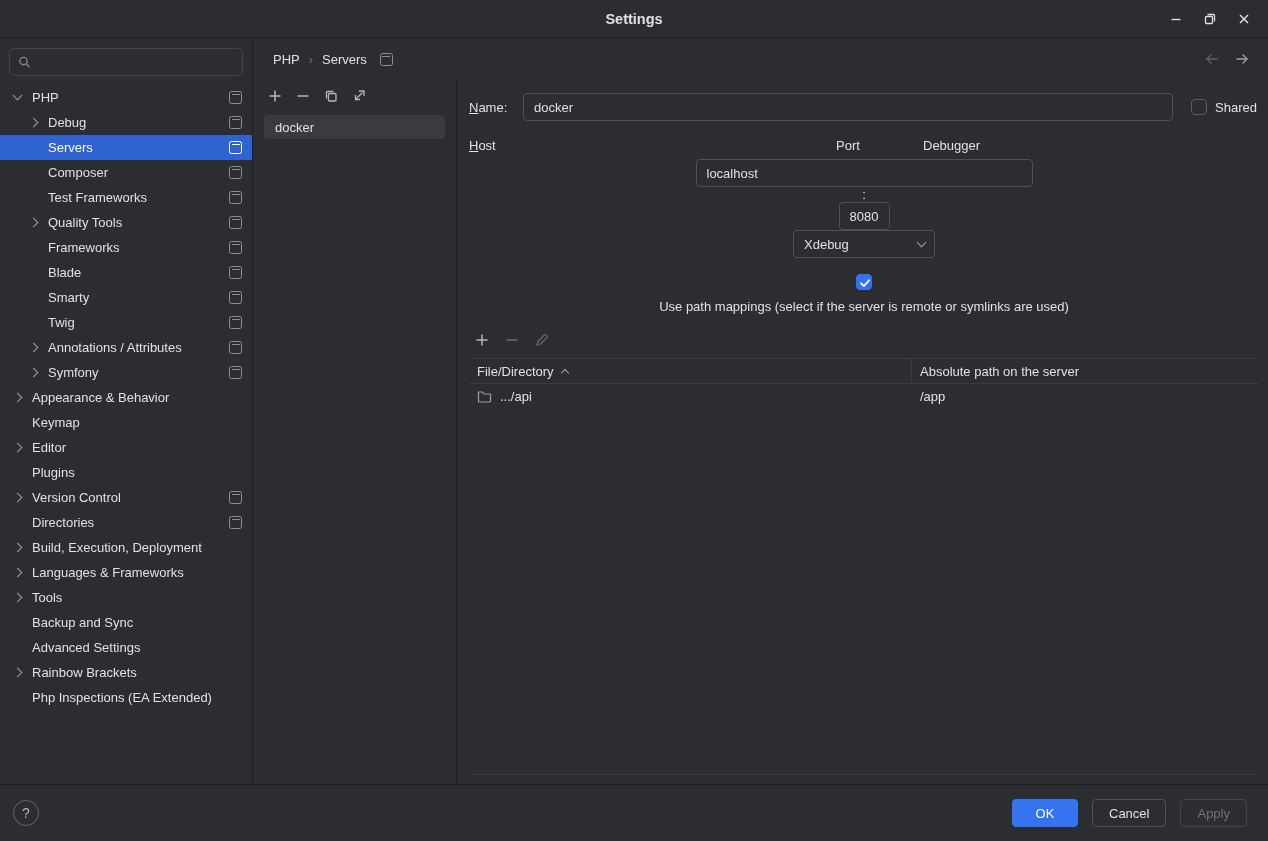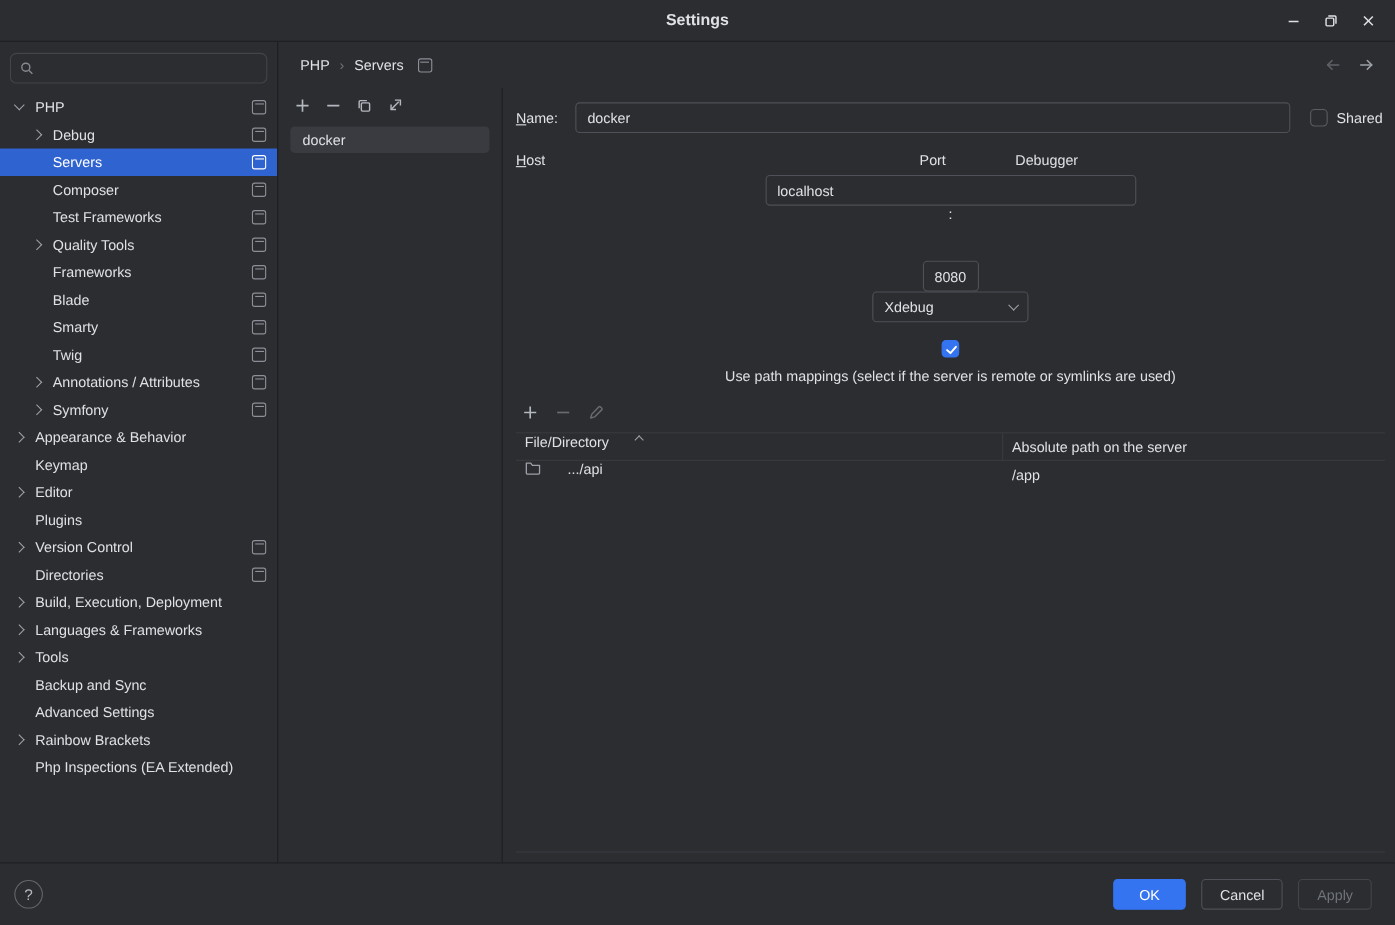--- a/index.html
+++ b/index.html
@@ -65,32 +65,32 @@
   .checkbox { width:16px; height:16px; border:1px solid #5a5d63; border-radius:4px; position:relative; flex:0 0 16px; }
   .checkbox svg { display:none; position:absolute; left:-1px; top:-1px; }
   .checkbox.checked { background:#3574f0; border-color:#3574f0; }
   .checkbox.checked svg { display:block; }
 
   .labels-row { display:flex; margin-top:17px; }
   .lbl-host { width:367px; } .lbl-port { width:87px; }
   .fields-row { display:flex; align-items:center; margin-top:6px;flex-direction:column; }
   .host-input { width:337px; }
   .colon { width:30px; text-align:center; }
-  .port-input { width:51px;margin-top:35px; }
+  .port-input { width:51px; }
   .gap17 { width:17px; }
   .select { width:142px; height:28px; border:1px solid #4e5157; border-radius:4px; display:flex; align-items:center; padding:0 9px 0 10px; }
   .sel-chev { margin-left:auto; width:7px; height:7px; border-right:1.4px solid #9da0a8; border-bottom:1.4px solid #9da0a8; transform:rotate(45deg); margin-top:-4px; }
 
   .pm-row { display:flex; align-items:center; gap:9px; margin-top:16px;flex-direction:column; }
 
   .map-toolbar { display:flex; align-items:center; gap:12px; margin-top:15px; padding-left:4px; height:22px; }
 
   .mappings-table { flex:1; margin-top:7px; border-top:1px solid #393b40; border-bottom:1px solid #393b40; display:flex; flex-direction:column; min-height:0; }
   .mt-header { flex:0 0 25px; display:flex; align-items:center; border-bottom:1px solid #393b40; }
-  .mt-col1 { flex:0 0 443px; width:443px; padding-left:8px; display:flex; align-items:flex-start; gap:24px; height:100%; }
+  .mt-col1 { flex:0 0 443px; width:443px; padding-left:8px; display:flex; align-items:center; gap:8px; height:100%; }
   .mt-header .mt-col1 { border-right:1px solid #393b40; }
   .mt-col2 { flex:1; padding-left:8px; }
   .sort-asc { width:6px; height:6px; border-left:1.3px solid #9da0a8; border-top:1.3px solid #9da0a8; transform:rotate(45deg); margin-top:3px; }
   .mt-row { flex:0 0 25px; display:flex; align-items:center; }
   .mt-fill { flex:1; }
 
   
   .footer { flex:0 0 57px; border-top:1px solid #1e1f22; display:flex; align-items:center; padding:0 21px 0 13px; }
   .help-btn { width:26px; height:26px; border:1px solid #63666c; border-radius:50%; color:#b4b8bf; display:flex; align-items:center; justify-content:center; font-size:14px; }
   .btns { margin-left:auto; display:flex; gap:14px; }

